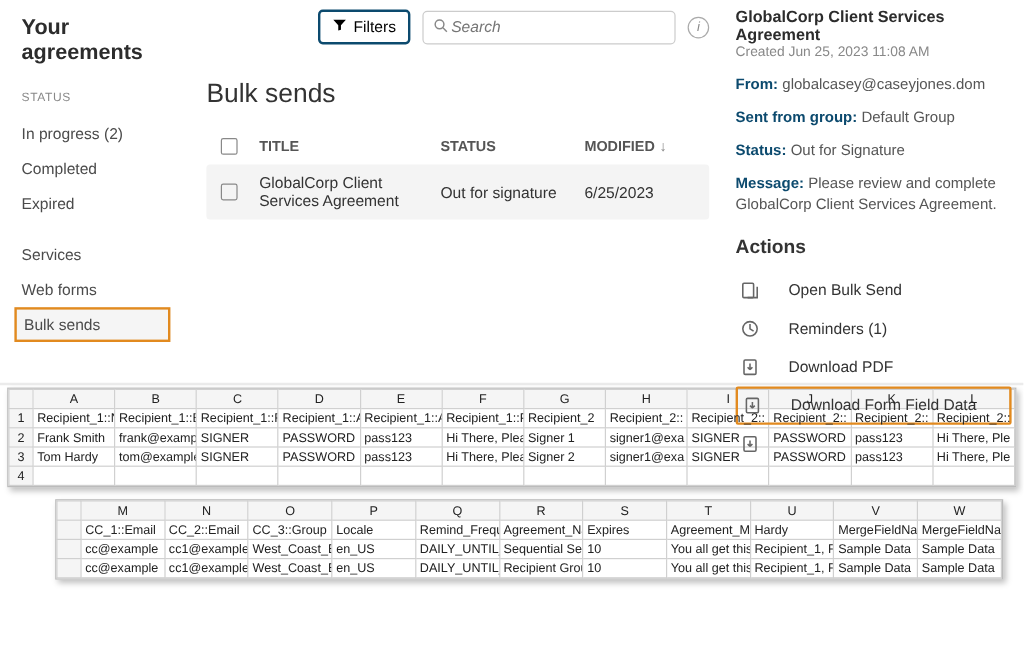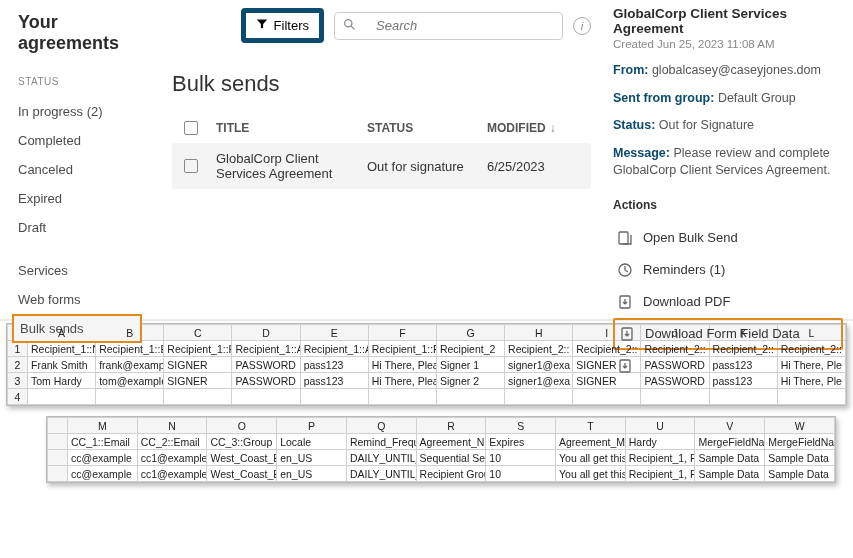--- a/index.html
+++ b/index.html
@@ -6,37 +6,37 @@
   body { font-family: -apple-system, BlinkMacSystemFont, "Segoe UI", Arial, sans-serif; background: #fff; color: #333; width: 853px; }
   .app { display: flex; height: 321px; border-bottom: 2px solid rgba(0,0,0,0.08); }
   .sidebar { width: 160px; padding: 12px 0 0 18px; }
   .sidebar h2 { font-size: 18px; font-weight: 600; color: #2c2c2c; margin-bottom: 22px; }
   .section-label { font-size: 10px; letter-spacing: 0.5px; color: #888; margin-bottom: 10px; }
   .nav-item { display: block; font-size: 13px; color: #4b4b4b; padding: 7px 0; cursor: pointer; }
   .nav-group2 { margin-top: 14px; }
   .nav-item.active { border: 2px solid #e28a1f; padding: 5px 6px; margin-left: -6px; width: 130px; font-weight: 500; background:#f5f5f5; }
   .main { flex: 1; padding: 8px 12px 0 12px; min-width: 0; }
   .topbar { display: flex; align-items: center; gap: 10px; }
-  .filters-btn { display: flex; align-items: center; gap: 6px; border: 5px solid #0c4a6e; border-radius: 4px; padding: 5px 10px; font-size: 13px; background:#fff; cursor:pointer; }
-  .search-wrap { flex:1; display:flex; align-items:center; gap:20px; border:1px solid #ccc; border-radius:4px; padding:5px 8px; color:#888; font-size:13px; }
+  .filters-btn { display: flex; align-items: center; gap: 6px; border: 2px solid #0c4a6e; border-radius: 4px; padding: 5px 10px; font-size: 13px; background:#fff; cursor:pointer; }
+  .search-wrap { flex:1; display:flex; align-items:center; gap:2px; border:1px solid #ccc; border-radius:4px; padding:5px 8px; color:#888; font-size:13px; }
   .search-wrap input { border:none; outline:none; flex:1; font-size:13px; font-style: italic; color:#888; }
   .info-icon { width:18px; height:18px; border:1px solid #aaa; border-radius:50%; display:flex; align-items:center; justify-content:center; font-size:11px; color:#888; font-style: italic; }
   .main h1 { font-size: 22px; font-weight: 400; margin: 28px 0 16px 0; color:#333; }
   .table-head, .table-row { display:grid; grid-template-columns: 40px 1fr 120px 100px; align-items:center; font-size:12px; padding: 8px 4px; }
   .table-head { color:#555; font-weight:600; }
   .table-head .arrow { margin-left:4px; color:#888; }
   .table-row { background:#f4f4f4; border-radius:3px; color:#333; font-size:13px; }
   .checkbox { width:14px; height:14px; border:1.5px solid #888; border-radius:2px; margin-left:8px; }
   .details { width: 250px; padding: 6px 10px 0 10px; border-left: none; }
   .details .title { font-size: 13.5px; font-weight: 600; color:#2c2c2c; margin-bottom: 2px; }
   .details .created { font-size: 11.5px; color:#888; margin-bottom: 12px; }
   .details .kv { font-size: 12.5px; margin-bottom: 10px; color:#555; line-height:1.4; }
   .details .kv b { color:#0c4a6e; font-weight:600; }
-  .details h3 { font-size: 12px; font-weight:600; margin: 18px 0 10px 0; }
-  .action { display:flex; align-items:flex-start; gap:10px; font-size:13px; color:#333; padding:8px 4px; cursor:pointer; }
+  .details h3 { font-size: 16px; font-weight:600; margin: 18px 0 10px 0; }
+  .action { display:flex; align-items:flex-start; gap:24px; font-size:13px; color:#333; padding:8px 4px; cursor:pointer; }
   .action.highlight { border:2px solid #e28a1f; border-radius:2px; padding:6px 4px; }
   .act-icon { width:16px; height:16px; display:flex; align-items:center; justify-content:center; color:#666; }
   .act-icon svg { width:16px; height:16px; }
   
   .ss-wrap { padding: 2px 6px 14px 6px; }
   .ss { border:1px solid #bbb; box-shadow: 2px 3px 5px rgba(0,0,0,0.25); margin-bottom:10px; font-size:10.5px; color:#222; background:#fff; }
   .ss table { border-collapse: collapse; width:100%; table-layout:fixed; }
   .ss th, .ss td { border:1px solid #d0d0d0; padding:1px 3px; white-space:nowrap; overflow:hidden; text-overflow: clip; height:16px; }
   .ss th { background:#f5f5f5; font-weight:400; text-align:center; }
   .ss .rowhead { background:#f5f5f5; text-align:center; width:20px; }
@@ -45,23 +45,21 @@
 <body>
 
 <div class="app">
 
   <div class="sidebar">
     <h2>Your agreements</h2>
     <div class="section-label">STATUS</div>
     <div id="nav1">
         <div class="nav-item">In progress (2)</div>
         <div class="nav-item">Completed</div>
-        <div class="nav-item">Canceled</div>
         <div class="nav-item">Expired</div>
-        <div class="nav-item">Draft</div>
       </div>
     <div class="nav-group2" id="nav2">
         <div class="nav-item">Services</div>
         <div class="nav-item">Web forms</div>
         <div class="nav-item active">Bulk sends</div>
       </div>
   </div>
 
   <div class="main">
     <div class="topbar">

